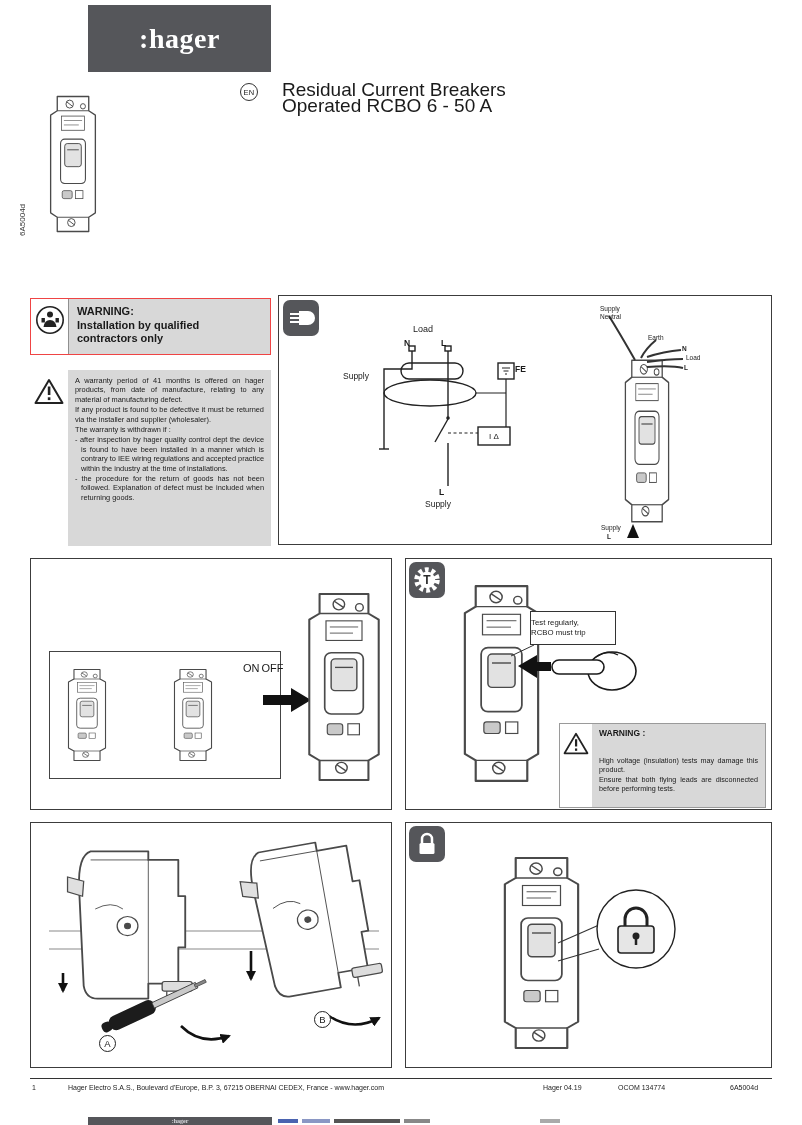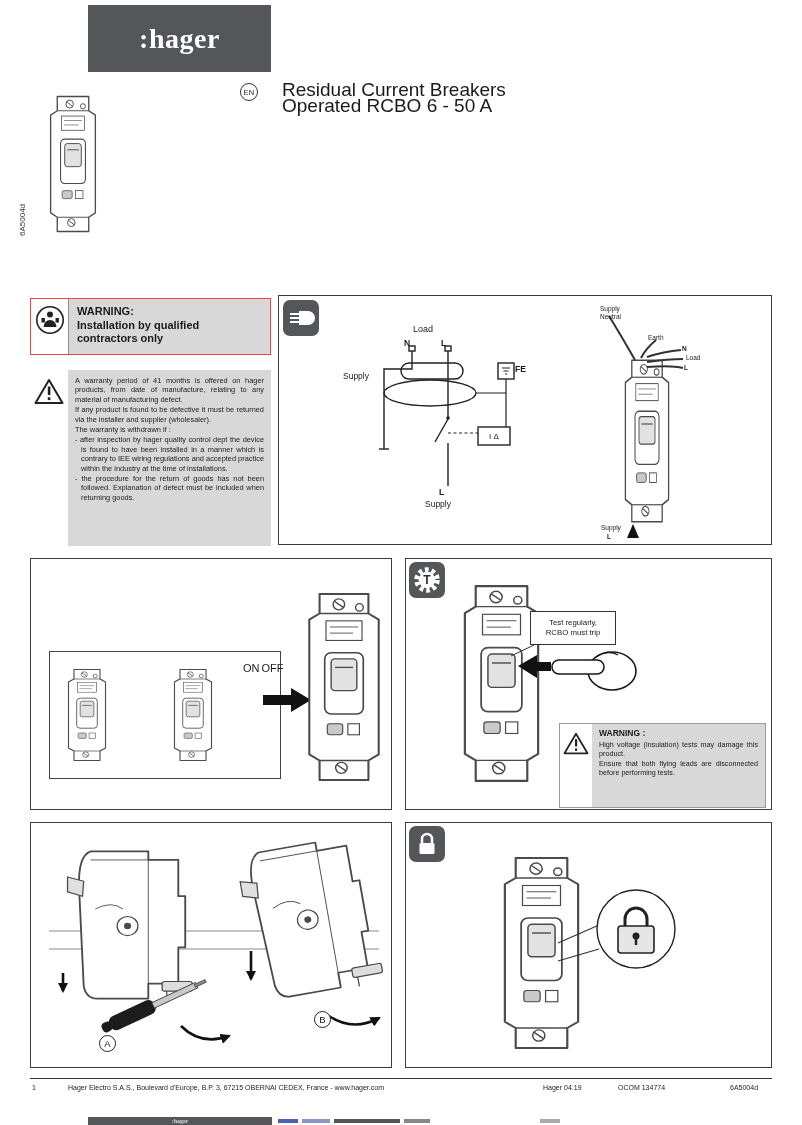--- a/index.html
+++ b/index.html
@@ -22,25 +22,25 @@
   .hang{padding-left:6px;text-indent:-6px}
   .icon-badge{position:absolute;width:36px;height:36px;background:#55565a;border-radius:7px;display:flex;align-items:center;justify-content:center}
   .badge-letter{position:absolute;left:0;top:0;width:36px;height:36px;display:flex;align-items:center;justify-content:center;font-weight:bold;font-size:12px;color:#2b2b2b}
   .lbl9{position:absolute;font-size:9px}
   .lbl85{position:absolute;font-size:8.5px}
   .lblB{position:absolute;font-size:8.5px;font-weight:bold}
   .lbl6{position:absolute;font-size:6.5px;line-height:8px}
   .lbl6b{position:absolute;font-size:6.5px;line-height:8px;font-weight:bold}
   .tripbox{position:absolute;display:flex;align-items:center;justify-content:center;font-size:8px}
   .onoff-lbls{position:absolute;display:flex;gap:2px;font-weight:normal;font-size:11px}
-  .callout{position:absolute;border:1px solid #333;background:#fff;display:flex;flex-direction:column;align-items:center;justify-content:center;font-size:7.8px;line-height:10px;text-align:center}
+  .callout{position:absolute;border:1px solid #333;background:#fff;display:flex;flex-direction:column;align-items:flex-start;justify-content:center;font-size:7.8px;line-height:10px;text-align:center}
   .gwarn{position:absolute;display:flex;border:1px solid #9a9a9a}
   .gwarn-icon{width:32px;background:#fff;display:flex;justify-content:center;padding-top:8px}
   .gwarn-text{flex:1;background:#d8d8d8;padding:5px 7px;font-size:7.2px;line-height:9.2px;text-align:justify}
-  .gwarn-title{font-weight:bold;font-size:8.5px;margin-bottom:2px}
+  .gwarn-title{font-weight:bold;font-size:8.5px;margin-bottom:18px}
   .badge-circle{position:absolute;width:17px;height:17px;border:1px solid #222;border-radius:50%;background:#fff;display:flex;align-items:center;justify-content:center;font-size:9.5px}
   .footer-line{position:absolute;left:30px;top:1078px;width:742px;height:1px;background:#333}
   .ftxt{position:absolute;top:1084px;font-size:7px;color:#222;white-space:nowrap}
   .strip-dark{position:absolute;left:88px;top:1117px;width:184px;height:8px;background:#55565a;overflow:hidden;display:flex;align-items:center;justify-content:center}
   .strip-dark span{color:#d9d9de;font-size:6px;line-height:8px;font-family:"Liberation Serif",serif;font-weight:bold}
   .mini{position:absolute;top:1119px;height:4px}
 </style>
 </head>
 <body>
 

